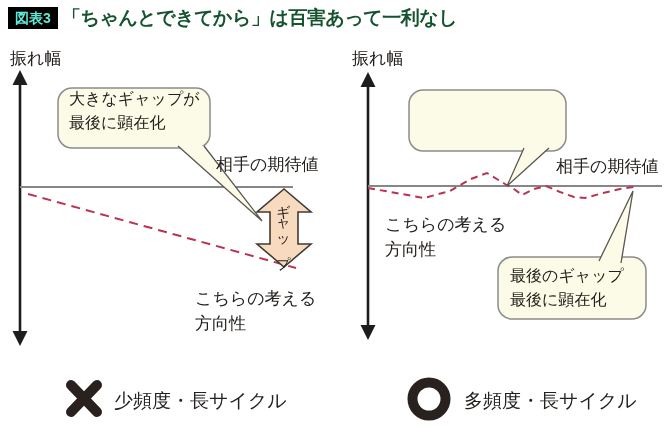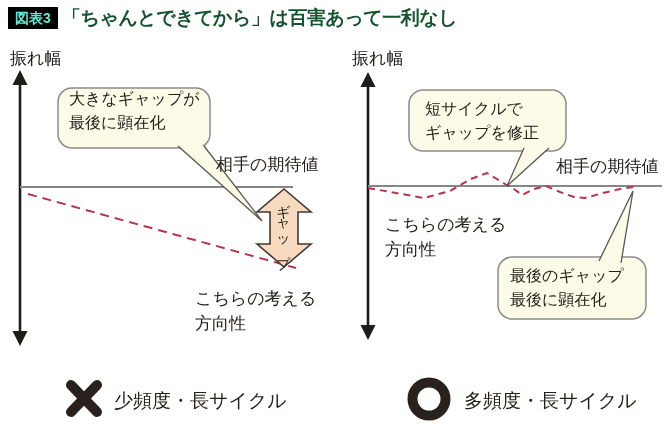--- a/index.html
+++ b/index.html
@@ -90,24 +90,20 @@
 
   <div class="abs gap-vertical">ギャップ</div>
 
   <div class="abs direction" style="left:195px;top:286px;">
     <div>こちらの考える</div>
     <div>方向性</div>
   </div>
 
   <div class="abs axis-label" style="left:352px;top:47px;">振れ幅</div>
 
-  <div class="abs callout-text" style="left:425px;top:97px;">
-    <div>短サイクルで</div>
-    <div>ギャップを修正</div>
-  </div>
 
   <div class="abs expectation" style="left:556px;top:155px;">相手の期待値</div>
 
   <div class="abs direction" style="left:385px;top:212px;">
     <div>こちらの考える</div>
     <div>方向性</div>
   </div>
 
   <div class="abs callout-text" style="left:510px;top:264px;">
     <div>最後のギャップ</div>

